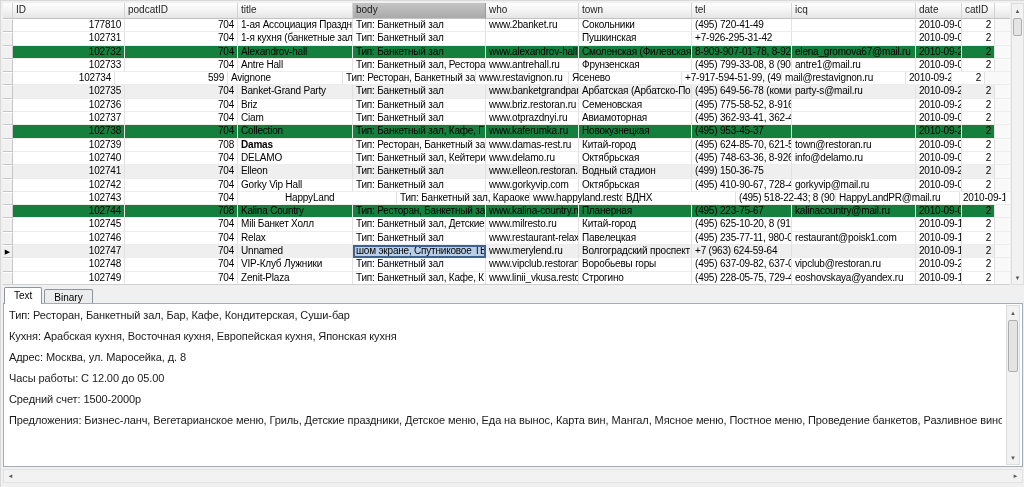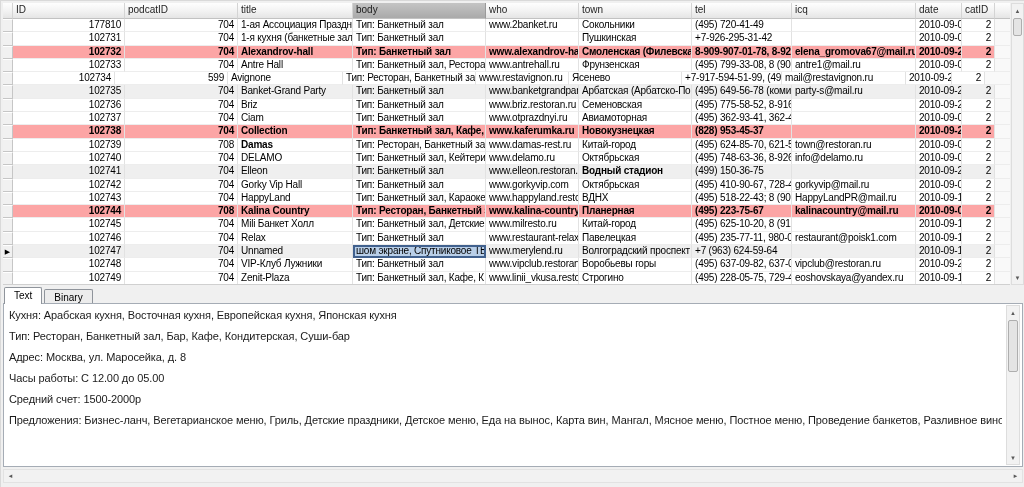--- a/index.html
+++ b/index.html
@@ -21,21 +21,21 @@
     flex:none; overflow:hidden; white-space:nowrap;
     font-size:10px; color:#1d1d1d; padding:1px 3px 0 3px;
     background:linear-gradient(#fefefe,#f2f2f2 55%,#e5e5e5);
     border-right:1px solid #d4d4d4; border-bottom:1px solid #c2c2c2;
   }
   .hcell.pressed { background:linear-gradient(#c4c4c4,#aaaaaa); border-right-color:#9a9a9a; }
   .hcell.corner { width:10px; padding:0; }
   .hcell.fill { flex:1; border-right:none; }
 
   .row { display:flex; height:13.3px; background:#fff; }
-  .row.blue { background:#fca5a5;font-weight:bold; }
+  .row.blue { background:#15803d; }
   .row.gray { background:#efefef; }
   .cell {
     flex:none; overflow:hidden; white-space:nowrap;
     font-size:10px; line-height:12px; color:#000; padding:0 3px;
     border-right:1px solid #e2e2e2; border-bottom:1px solid #ededed;
     letter-spacing:-0.2px;
   }
   .cell.num { text-align:right; }
   .cell.fill { flex:1; border-right:none; background:#f9f9f9; }
   .cell.selected {
@@ -236,21 +236,21 @@
           <div class="cell fill"></div>
         </div>
         <div class="row blue">
           <div class="marker"></div>
           <div class="cell num" style="width: 112px;">102738</div>
           <div class="cell num" style="width: 113px;">704</div>
           <div class="cell" style="width: 115px;">Collection</div>
           <div class="cell" style="width: 133px;">Тип: Банкетный зал, Кафе, Г</div>
           <div class="cell" style="width: 93px;">www.kaferumka.ru</div>
           <div class="cell" style="width: 113px;">Новокузнецкая</div>
-          <div class="cell" style="width: 100px;">(828) 953-45-37</div>
+          <div class="cell" style="width: 100px;">(495) 953-45-37</div>
           <div class="cell" style="width: 124px;"></div>
           <div class="cell" style="width: 46px;">2010-09-21</div>
           <div class="cell num" style="width: 33px;">2</div>
           <div class="cell fill"></div>
         </div>
         <div class="row">
           <div class="marker"></div>
           <div class="cell num" style="width: 112px;">102739</div>
           <div class="cell num" style="width: 113px;">708</div>
           <div class="cell" style="width: 115px; font-weight: bold;">Damas</div>
@@ -277,21 +277,21 @@
           <div class="cell num" style="width: 33px;">2</div>
           <div class="cell fill"></div>
         </div>
         <div class="row gray">
           <div class="marker"></div>
           <div class="cell num" style="width: 112px;">102741</div>
           <div class="cell num" style="width: 113px;">704</div>
           <div class="cell" style="width: 115px;">Elleon</div>
           <div class="cell" style="width: 133px;">Тип: Банкетный зал</div>
           <div class="cell" style="width: 93px;">www.elleon.restoran.ru</div>
-          <div class="cell" style="width: 113px; font-weight: bold;">Водный стадион</div>
+          <div class="cell" style="width: 113px;">Водный стадион</div>
           <div class="cell" style="width: 100px;">(499) 150-36-75</div>
           <div class="cell" style="width: 124px;"></div>
           <div class="cell" style="width: 46px;">2010-09-21</div>
           <div class="cell num" style="width: 33px;">2</div>
           <div class="cell fill"></div>
         </div>
         <div class="row">
           <div class="marker"></div>
           <div class="cell num" style="width: 112px;">102742</div>
           <div class="cell num" style="width: 113px;">704</div>
@@ -302,21 +302,21 @@
           <div class="cell" style="width: 100px;">(495) 410-90-67, 728-44-37</div>
           <div class="cell" style="width: 124px;">gorkyvip@mail.ru</div>
           <div class="cell" style="width: 46px;">2010-09-06</div>
           <div class="cell num" style="width: 33px;">2</div>
           <div class="cell fill"></div>
         </div>
         <div class="row">
           <div class="marker"></div>
           <div class="cell num" style="width: 112px;">102743</div>
           <div class="cell num" style="width: 113px;">704</div>
-          <div class="cell" style="width: 115px;">HappyLand</div>
+          <div class="cell" style="width: 115px; margin-left: 44px;">HappyLand</div>
           <div class="cell" style="width: 133px;">Тип: Банкетный зал, Караоке</div>
           <div class="cell" style="width: 93px;">www.happyland.restoran.ru</div>
           <div class="cell" style="width: 113px;">ВДНХ</div>
           <div class="cell" style="width: 100px;">(495) 518-22-43; 8 (906) 066-</div>
           <div class="cell" style="width: 124px;">HappyLandPR@mail.ru</div>
           <div class="cell" style="width: 46px;">2010-09-11</div>
           <div class="cell num" style="width: 33px;">2</div>
           <div class="cell fill"></div>
         </div>
         <div class="row blue">
@@ -415,22 +415,22 @@
   </div>
 
   <div class="tabs">
     <div class="tab active">Text</div>
     <div class="tab">Binary</div>
   </div>
 
   <div class="textpane">
     <div class="textpane-inner" id="detail-paragraphs">
 
-    <div class="para">Кухня: Арабская кухня, Восточная кухня, Европейская кухня, Японская кухня</div>
-        <div class="para">Тип: Ресторан, Банкетный зал, Бар, Кафе, Кондитерская, Суши-бар</div>
+    <div class="para">Тип: Ресторан, Банкетный зал, Бар, Кафе, Кондитерская, Суши-бар</div>
+        <div class="para">Кухня: Арабская кухня, Восточная кухня, Европейская кухня, Японская кухня</div>
         <div class="para">Адрес: Москва, ул. Маросейка, д. 8</div>
         <div class="para">Часы работы: С 12.00 до 05.00</div>
         <div class="para">Средний счет: 1500-2000р</div>
         <div class="para">Предложения: Бизнес-ланч, Вегетарианское меню, Гриль, Детские праздники, Детское меню, Еда на вынос, Карта вин, Мангал, Мясное меню, Постное меню, Проведение банкетов, Разливное вино, Разливное пиво, Рыбное меню, Суши</div>
       </div>
   </div>
 
   <div class="vscroll text-sb" style="z-index:4;">
     <div class="sb-btn up">▲</div>
     <div class="sb-thumb"></div>

